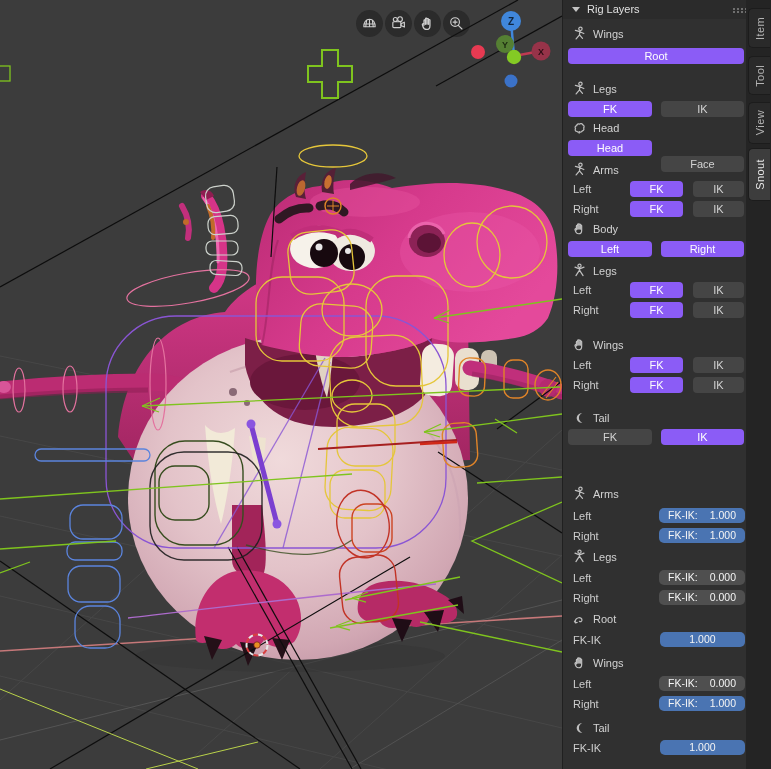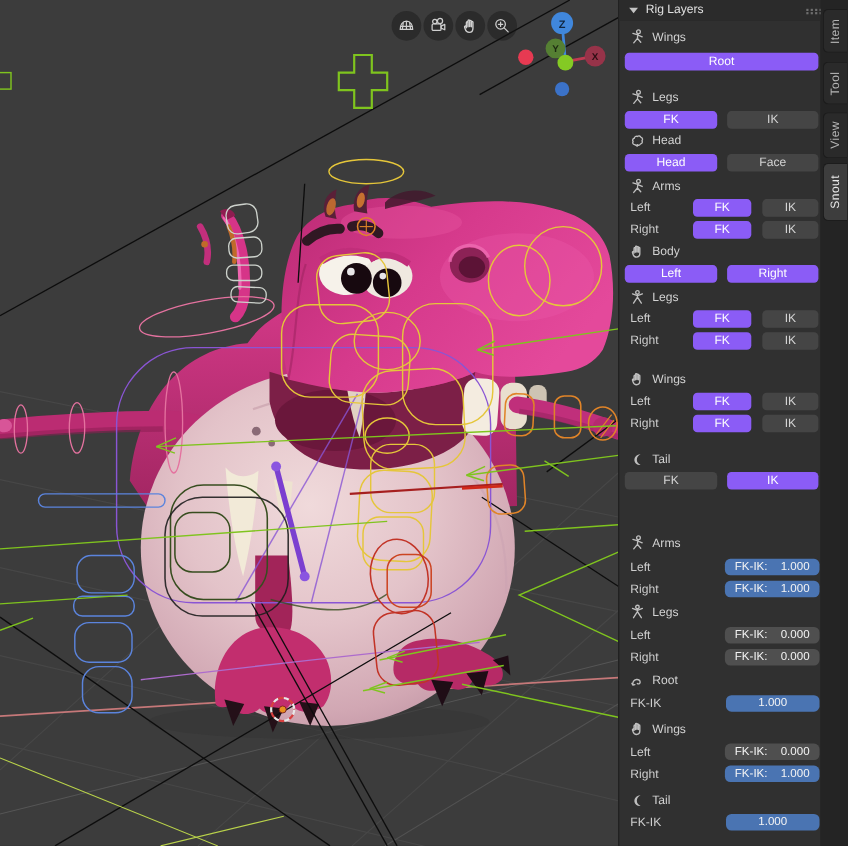--- a/index.html
+++ b/index.html
@@ -393,21 +393,21 @@
     </svg>
   <div class="p-label" style="top:82px">Legs</div>
   <div class="btn on" style="top:101px;left:5px;width:84px">FK</div>
   <div class="btn off" style="top:101px;left:98px;width:83px">IK</div>
 
   <svg class="p-icon" style="top:120px">
       <use href="#ic-brain"></use>
     </svg>
   <div class="p-label" style="top:121px">Head</div>
   <div class="btn on" style="top:140px;left:5px;width:84px">Head</div>
-  <div class="btn off" style="top:140px;left:98px;width:83px">Face</div>
+  <div class="btn off" style="top:156px;left:98px;width:83px">Face</div>
 
   <svg class="p-icon" style="top:162px">
       <use href="#ic-run"></use>
     </svg>
   <div class="p-label" style="top:163px">Arms</div>
   <div class="row-label" style="top:181px">Left</div>
   <div class="btn on" style="top:181px;left:67px;width:53px">FK</div>
   <div class="btn off" style="top:181px;left:130px;width:51px">IK</div>
   <div class="row-label" style="top:201px">Right</div>
   <div class="btn on" style="top:201px;left:67px;width:53px">FK</div>

